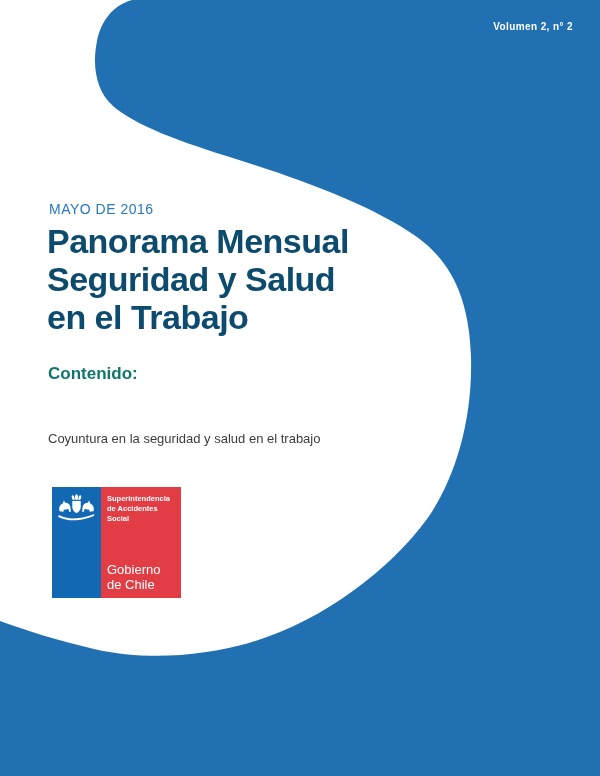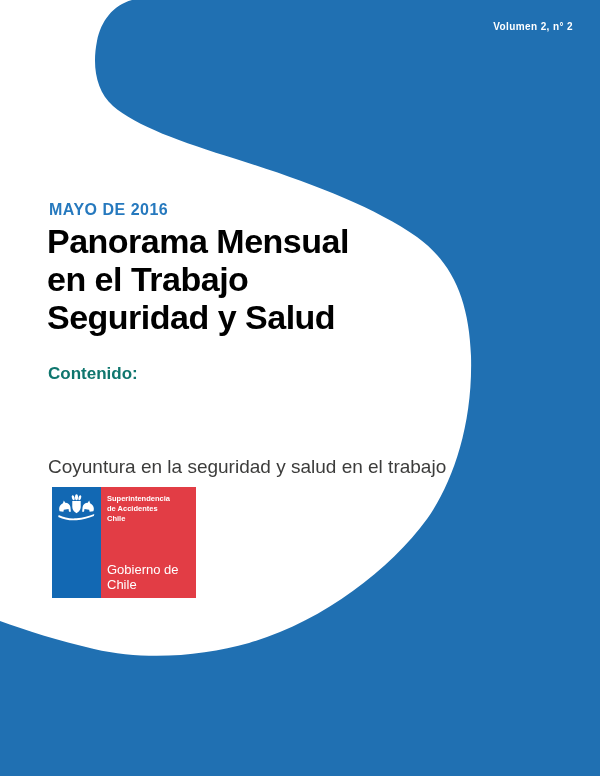--- a/index.html
+++ b/index.html
@@ -11,42 +11,42 @@
     font-family:"Liberation Sans", sans-serif;
     margin:0 auto;
   }
   .bg-svg{position:absolute;left:0;top:0;width:600px;height:776px;display:block;}
   .volume{
     position:absolute;top:21px;right:27px;
     font-size:10px;letter-spacing:.4px;font-weight:bold;
   }
   .date{
     position:absolute;left:49px;top:201px;
-    font-size:16px;letter-spacing:.5px;font-weight:bold;
+    font-size:14px;letter-spacing:.5px;font-weight:normal;
   }
   .title{
     position:absolute;left:47px;top:222px;
     font-size:34px;line-height:38px;font-weight:bold;
     letter-spacing:-0.5px;
   }
   .contents-heading{
     position:absolute;left:48px;top:364px;
     font-size:17px;font-weight:bold;
   }
   .contents-item-1{
     position:absolute;left:48px;top:399px;
     font-size:13.5px;
   }
   .contents-item-2{
-    position:absolute;left:48px;top:456px;
-    font-size:19px;
+    position:absolute;left:48px;top:431px;
+    font-size:13px;
   }
   .logo{
     position:absolute;left:52px;top:487px;
-    width:144px;height:111px;display:flex;
+    width:129px;height:111px;display:flex;
   }
   .logo-blue{
     width:49px;height:100%;
     display:flex;justify-content:center;align-items:flex-start;
     padding-top:5px;box-sizing:border-box;
   }
   .logo-red{
     flex:1;height:100%;box-sizing:border-box;
     padding:7px 3px 6px 6px;
     display:flex;flex-direction:column;justify-content:space-between;
@@ -70,24 +70,24 @@
              C 389,571 321,622 249,643
              C 203,656 146,661 94,649
              C 59,641 25,630 0,621
              L 0,776 L 600,776 L 600,0 Z" fill="#2070B2"></path>
   </svg>
 
   <div class="volume" style="color: rgb(255, 255, 255);">Volumen 2, n° 2</div>
 
   <div class="date" style="color: rgb(38, 121, 190);">MAYO DE 2016</div>
 
-  <div class="title" style="color: #000000;">
+  <div class="title" style="color: #0c4a6e;">
     <div>Panorama Mensual</div>
+    <div>Seguridad y Salud</div>
     <div>en el Trabajo</div>
-    <div>Seguridad y Salud</div>
   </div>
 
   <div class="contents-heading" style="color: #0f766e;">Contenido:</div>
 
 
   <div class="contents-item-2" style="color: rgb(60, 60, 59);">Coyuntura en la seguridad y salud en el trabajo</div>
 
   <div class="logo">
     <div class="logo-blue" style="background-color: rgb(18, 104, 179);">
       <svg width="45" height="31" viewBox="0 0 48 32">
@@ -99,19 +99,19 @@
           <path d="M6 20 c-1.5 -4 0.5 -7 3.5 -8.5 l1 -3 1.5 2.5 c3 0 5 2 5.5 4.5 l0.5 5 h-2 l-0.5 -3 -5 1 -0.5 2 z"></path>
           <path d="M42 20 c1.5 -4 -0.5 -7 -3.5 -8.5 l-1 -3 -1.5 2.5 c-3 0 -5 2 -5.5 4.5 l-0.5 5 h2 l0.5 -3 5 1 0.5 2 z"></path>
           <path d="M5 24 c6 3 12 4 19 3.5 c7 -0.5 13 -2 19 -4.5 l-0.5 2 c-6 2.5 -12 4 -18.5 4.5 c-7 0.5 -13 -0.5 -19.5 -3.5 z"></path>
         </g>
       </svg>
     </div>
     <div class="logo-red" style="background-color: rgb(226, 61, 69);">
       <div class="logo-name" style="color: rgb(255, 255, 255);">
         <div>Superintendencia</div>
         <div>de Accidentes</div>
-        <div>Chile</div>
+        <div>Social</div>
       </div>
       <div class="logo-gov" style="color: rgb(255, 255, 255);">Gobierno de Chile</div>
     </div>
   </div>
 
 </div>
 
 </body></html>

